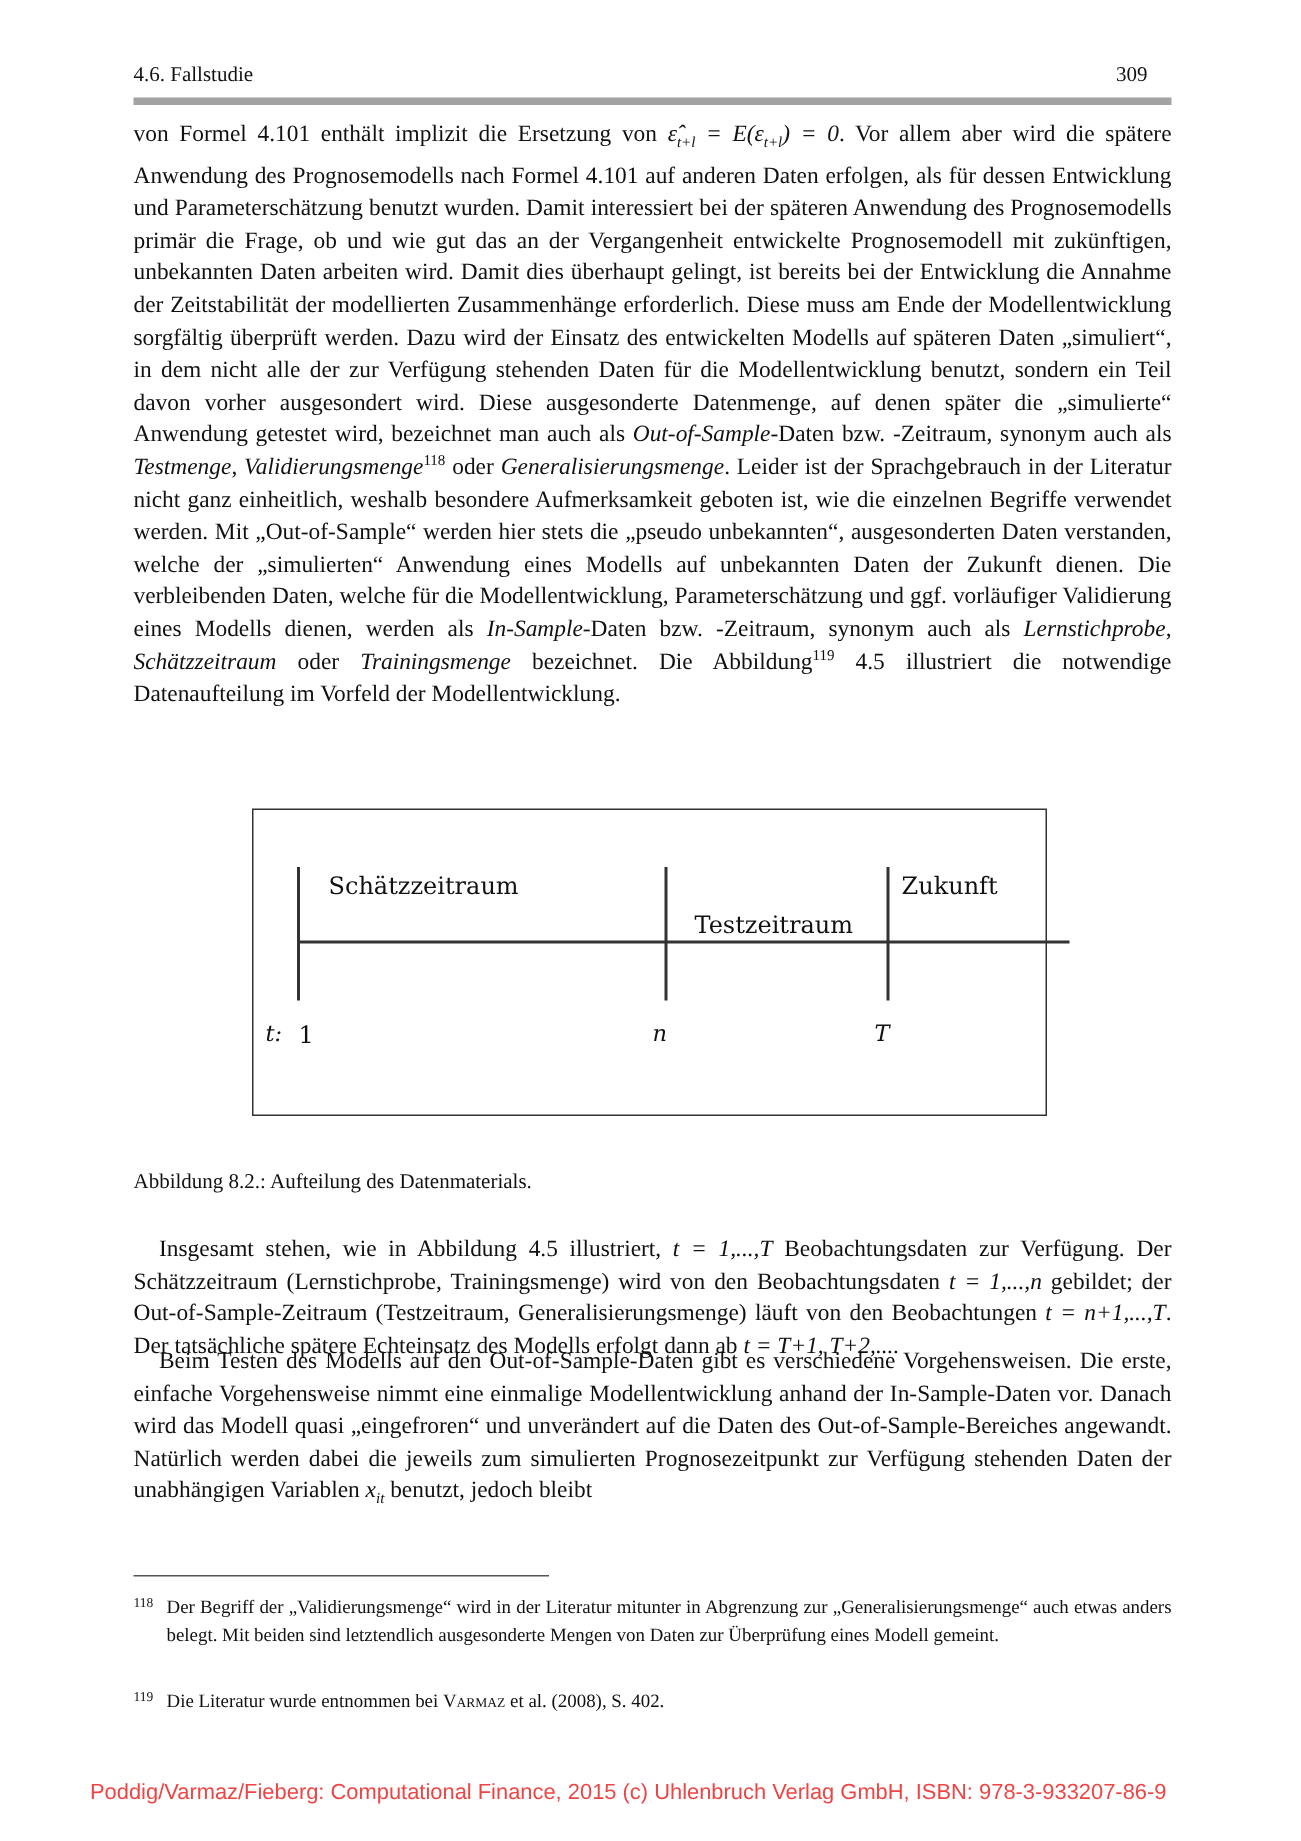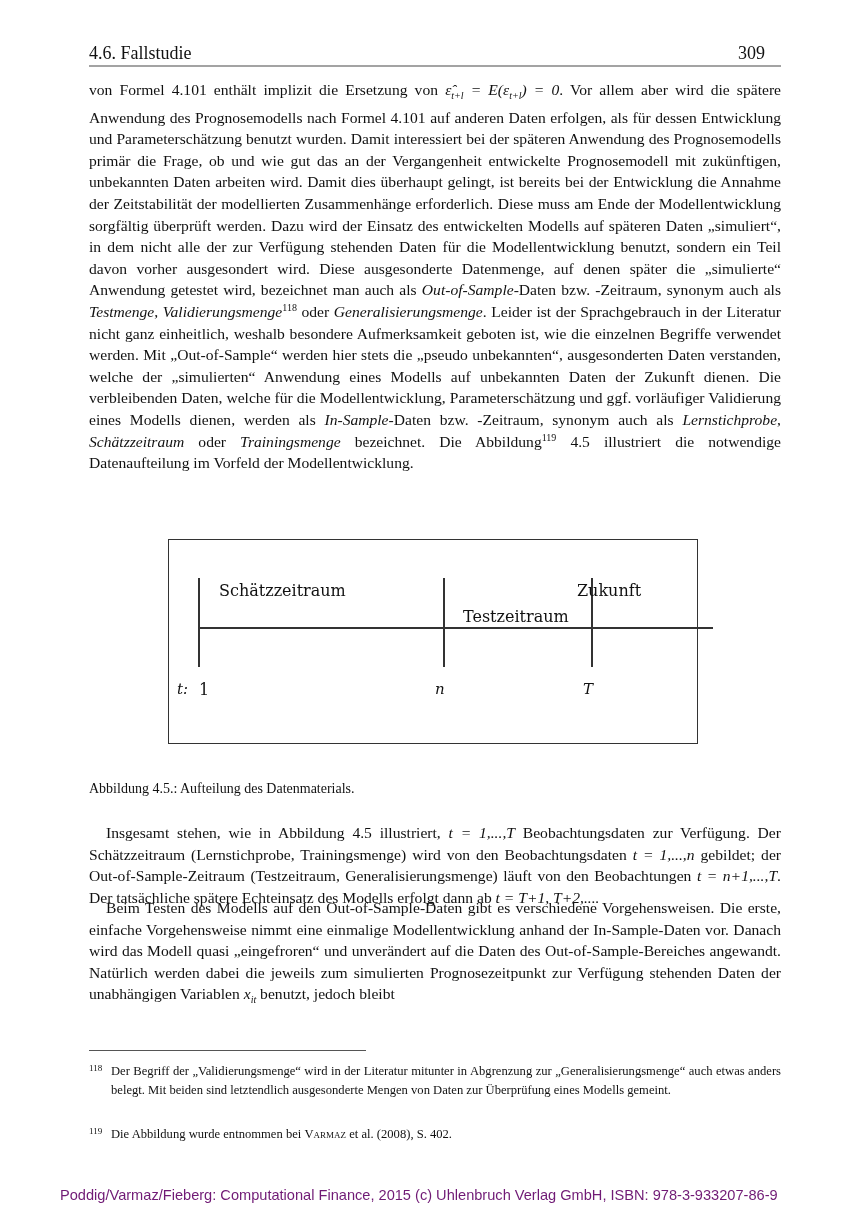--- a/index.html
+++ b/index.html
@@ -1,19 +1,19 @@
 <!DOCTYPE html>
 <html><head>
 <meta charset="utf-8">
 <style>
   html, body { margin: 0; padding: 0; background: #ffffff; }
   body { width: 867px; height: 1227px; position: relative; overflow: hidden;
          font-family: "Liberation Serif", "DejaVu Serif", serif; color: #111; }
   .running-head { position: absolute; left: 89px; top: 43px; width: 692px; height: 22px;
-                  border-bottom: 2px solid #a3a3a3; font-size: 18px; }
+                  border-bottom: 5px solid #a3a3a3; font-size: 14px; }
   .running-head .sec { position: absolute; left: 0; top: 0; }
   .running-head .pg { position: absolute; right: 16px; top: 0; }
   .body-text { position: absolute; left: 89px; width: 692px; font-size: 15.6px;
                line-height: 21.6px; text-align: justify; hyphens: manual; }
   .body-text p { margin: 0; }
   .indent { text-indent: 17px; }
   .para1 { top: 79px; }
   sup { font-size: 10px; line-height: 0; vertical-align: 6px; }
   i, .it { font-style: italic; }
   .math { font-style: italic; }
@@ -26,21 +26,21 @@
   .para2 { top: 822px; }
   .para3 { top: 897px; }
   .fn-rule { position: absolute; left: 89px; top: 1050px; width: 277px; height: 1px; background: #555; }
   .footnote { position: absolute; left: 89px; width: 692px; font-size: 12.6px; line-height: 18.5px; }
   .footnote .num { position: absolute; left: 0; top: -3px; font-size: 9px; }
   .footnote .txt { margin-left: 22px; text-align: justify; }
   .fn1 { top: 1062px; }
   .fn2 { top: 1125px; }
   .sc { font-variant: small-caps; }
   .watermark { position: absolute; left: 60px; top: 1187px; width: 760px; font-size: 14.6px;
-               font-family: "Liberation Sans", "DejaVu Sans", sans-serif; color: #701a75; white-space: nowrap; }
+               font-family: "Liberation Sans", "DejaVu Sans", sans-serif; color: #ef4444; white-space: nowrap; }
 </style>
 </head>
 <body>
 
 <div class="running-head">
   <span class="sec">4.6.  Fallstudie</span>
   <span class="pg">309</span>
 </div>
 
 <div class="body-text para1">
@@ -50,43 +50,43 @@
 <div class="figure">
 
   <div class="fig-line" style="left:30px; top:87px; width:514px; height:1.5px;"></div>
 
   <div class="fig-line" style="left:29px; top:38px; width:1.5px; height:89px;"></div>
   <div class="fig-line" style="left:274px; top:38px; width:1.5px; height:89px;"></div>
   <div class="fig-line" style="left:422px; top:38px; width:1.5px; height:89px;"></div>
 
   <span class="fig-label" style="left:50px; top:41px;">Schätzzeitraum</span>
   <span class="fig-label" style="left:294px; top:41px;margin-top:26px;">Testzeitraum</span>
-  <span class="fig-label" style="left:408px; top:41px;">Zukunft</span>
+  <span class="fig-label" style="left:432px; top:41px;">Zukunft</span>
 
   <span class="fig-tick-label" style="left:8px; top:140px; font-style:italic;">t:</span>
   <span class="fig-tick-label" style="left:30px; top:140px; font-size:16px;">1</span>
   <span class="fig-tick-label" style="left:266px; top:140px; font-style:italic;">n</span>
   <span class="fig-tick-label" style="left:414px; top:140px; font-style:italic;">T</span>
 </div>
 
-<div class="caption">Abbildung 4.5.: Aufteilung des Datenmaterials.</div>
+<div class="caption">Abbildung 8.2.: Aufteilung des Datenmaterials.</div>
 
 <div class="body-text para2">
   <p class="indent"><span>Insgesamt stehen, wie in Abbildung 4.5 illustriert, </span><span class="math">t = 1,...,T</span><span> Beobachtungsdaten zur Verfügung. Der Schätzzeitraum (Lernstichprobe, Trainingsmenge) wird von den Beobachtungsdaten </span><span class="math">t = 1,...,n</span><span> gebildet; der Out-of-Sample-Zeitraum (Testzeitraum, Generalisierungsmenge) läuft von den Beobachtungen </span><span class="math">t = n+1,...,T</span><span>. Der tatsächliche spätere Echteinsatz des Modells erfolgt dann ab </span><span class="math">t = T+1, T+2,....</span></p>
 </div>
 
 <div class="body-text para3">
   <p class="indent"><span>Beim Testen des Modells auf den Out-of-Sample-Daten gibt es verschiedene Vorgehensweisen. Die erste, einfache Vorgehensweise nimmt eine einmalige Modellentwicklung anhand der In-Sample-Daten vor. Danach wird das Modell quasi „eingefroren“ und unverändert auf die Daten des Out-of-Sample-Bereiches angewandt. Natürlich werden dabei die jeweils zum simulierten Progno­sezeitpunkt zur Verfügung stehenden Daten der unabhängigen Variablen </span><span class="math"><span>x</span><sub style="font-size:10px">it</sub></span><span> benutzt, jedoch bleibt</span></p>
 </div>
 
 <div class="fn-rule"></div>
 
 <div class="footnote fn1">
   <span class="num">118</span>
-  <div class="txt">Der Begriff der „Validierungsmenge“ wird in der Literatur mitunter in Abgrenzung zur „Generalisierungsmenge“ auch etwas anders belegt. Mit beiden sind letztendlich ausgesonderte Mengen von Daten zur Überprüfung eines Modells gemeint.</div>
+  <div class="txt">Der Begriff der „Validierungsmenge“ wird in der Literatur mitunter in Abgrenzung zur „Generalisierungsmenge“ auch etwas anders belegt. Mit beiden sind letztendlich ausgesonderte Mengen von Daten zur Überprüfung eines Modell gemeint.</div>
 </div>
 
 <div class="footnote fn2">
   <span class="num">119</span>
-  <div class="txt"><span>Die Abbildung wurde entnommen bei </span><span class="sc">Varmaz</span><span> et al. (2008), S. 402.</span></div>
+  <div class="txt"><span>Die Literatur wurde entnommen bei </span><span class="sc">Varmaz</span><span> et al. (2008), S. 402.</span></div>
 </div>
 
 <div class="watermark">Poddig/Varmaz/Fieberg: Computational Finance, 2015  (c) Uhlenbruch Verlag GmbH, ISBN: 978-3-933207-86-9</div>
 
 </body></html>

